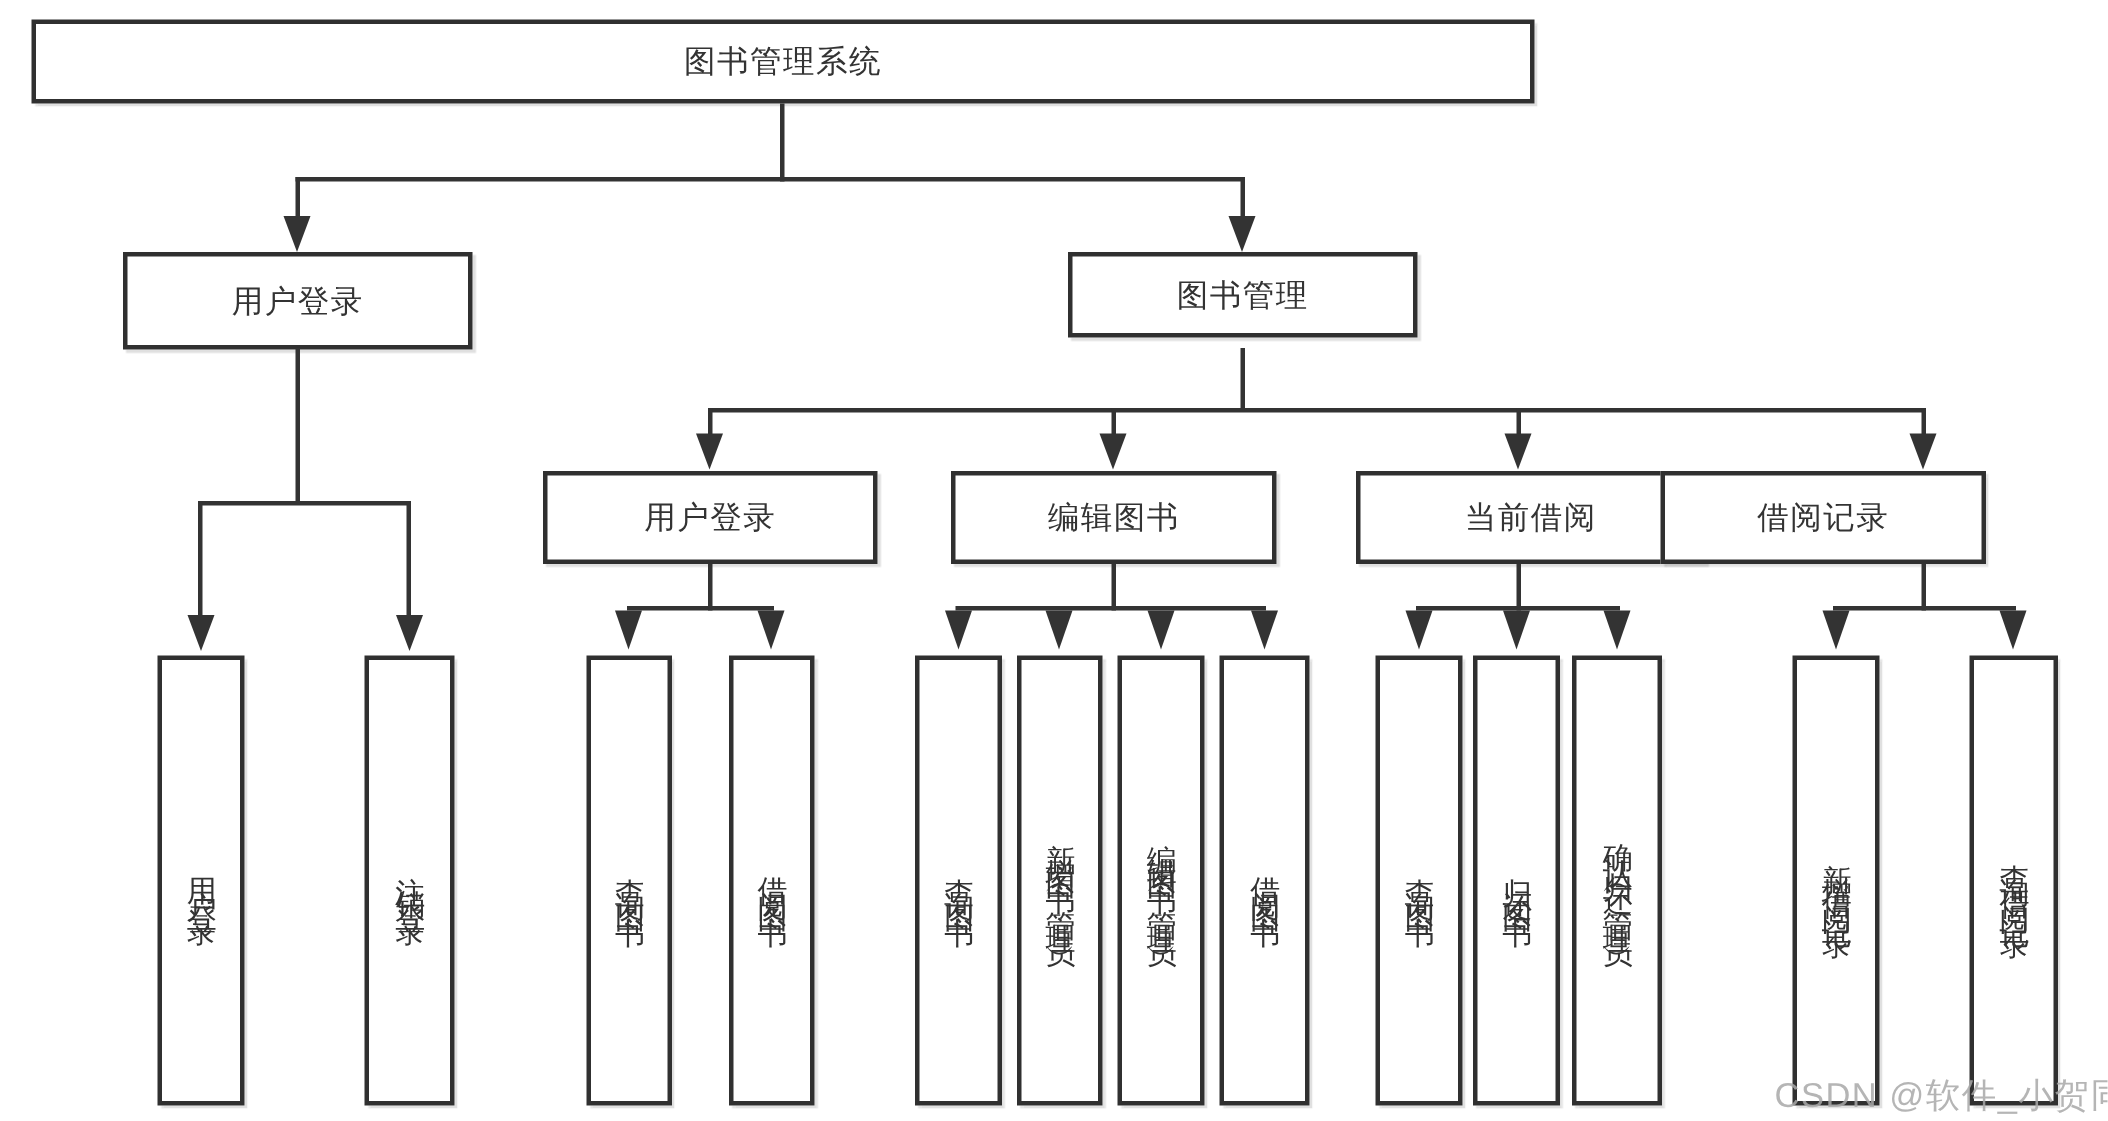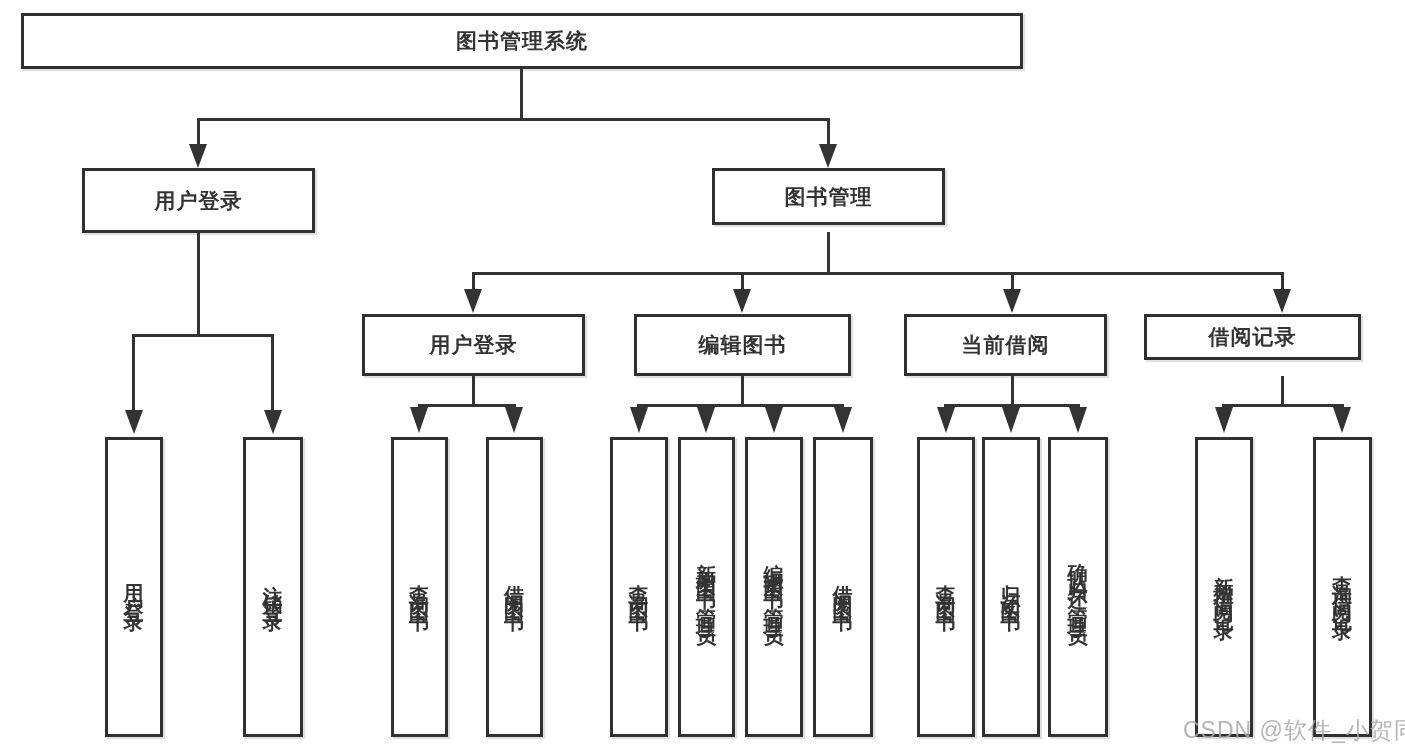--- a/index.html
+++ b/index.html
@@ -5,21 +5,20 @@
   html,body{margin:0;padding:0;}
   body{
     width:1405px;height:747px;position:relative;overflow:hidden;
     background:#ffffff;
     font-family:"Liberation Sans","DejaVu Sans",sans-serif;
   }
   .box{
     position:absolute;background:#fff;border:3px solid #303030;
     box-sizing:border-box;display:flex;align-items:center;justify-content:center;
     box-shadow:2px 2px 1px rgba(0,0,0,0.12);
-    font-weight:bold;
   }
   .ht{font-size:21px;color:#333;letter-spacing:1px;}
   .vt{
     writing-mode:vertical-rl;text-orientation:mixed;
     font-size:20px;color:#333;letter-spacing:9px;line-height:1;
   }
   .ln{position:absolute;background:#333;}
   .ah{position:absolute;width:0;height:0;
       border-left:9px solid transparent;border-right:9px solid transparent;
       border-top:24px solid #333;}
@@ -42,24 +41,24 @@
 <div class="box" style="left:712px;top:168px;width:233px;height:57px">
   <span class="ht">图书管理</span>
 </div>
 
 <div class="box" style="left:362px;top:314px;width:223px;height:62px">
   <span class="ht">用户登录</span>
 </div>
 <div class="box" style="left:634px;top:314px;width:217px;height:62px">
   <span class="ht">编辑图书</span>
 </div>
-<div class="box" style="left:904px;top:314px;width:203px;height:62px">
+<div class="box" style="left:904px;top:314px;width:233px;height:62px">
   <span class="ht">当前借阅</span>
 </div>
-<div class="box" style="left:1144px;top:314px;width:217px;height:46px">
+<div class="box" style="left:1107px;top:314px;width:217px;height:62px">
   <span class="ht">借阅记录</span>
 </div>
 
 <div class="box" style="left:105px;top:437px;width:58px;height:300px">
   <span class="vt">用户登录</span>
 </div>
 <div class="box" style="left:243px;top:437px;width:60px;height:300px">
   <span class="vt">注销登录</span>
 </div>
 

